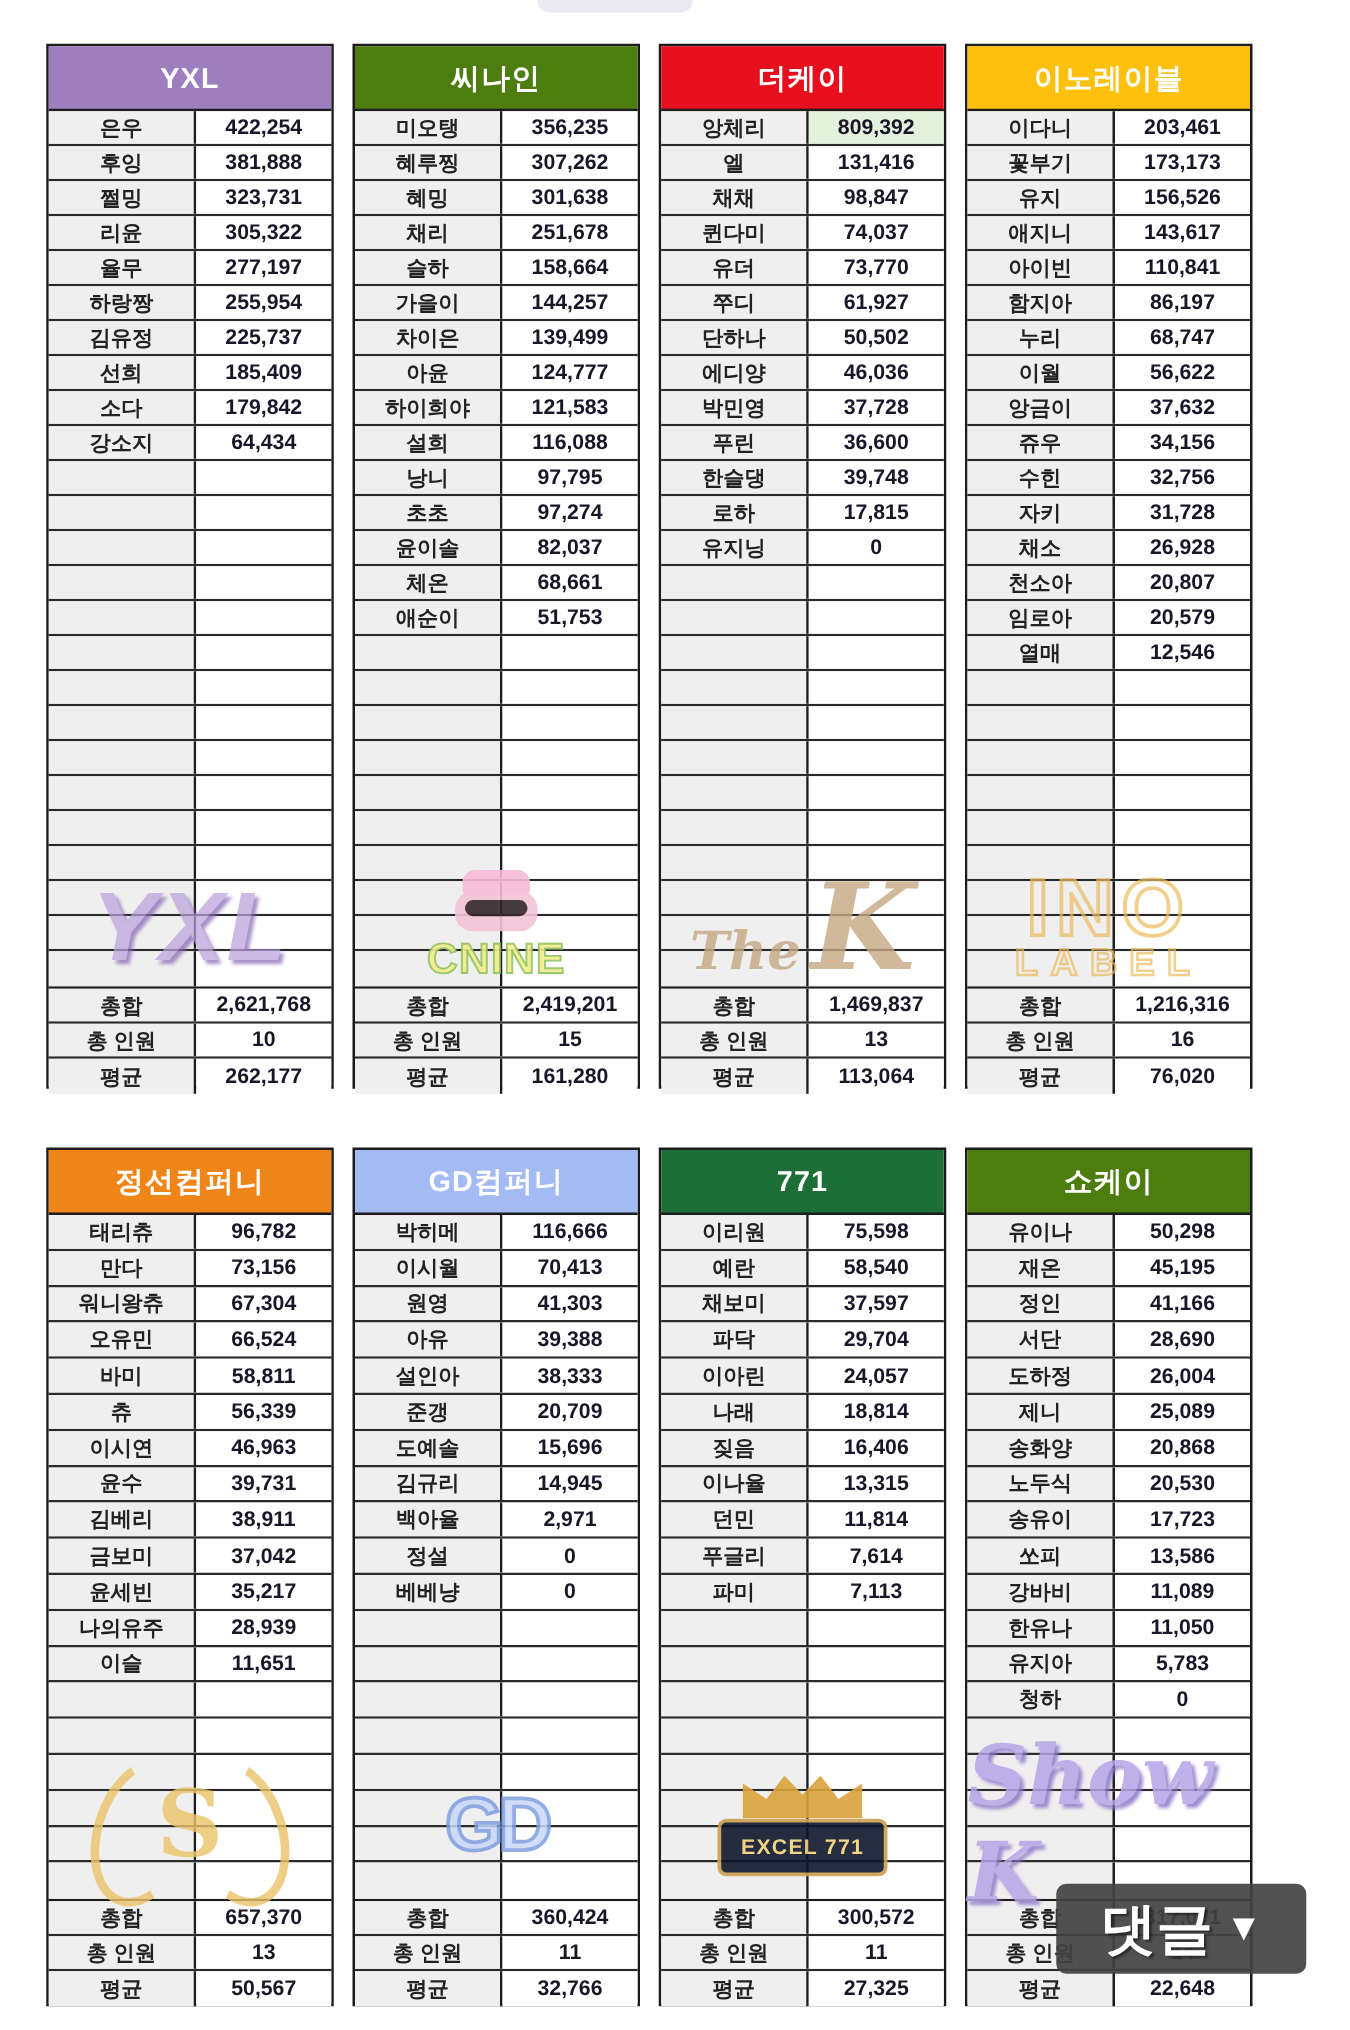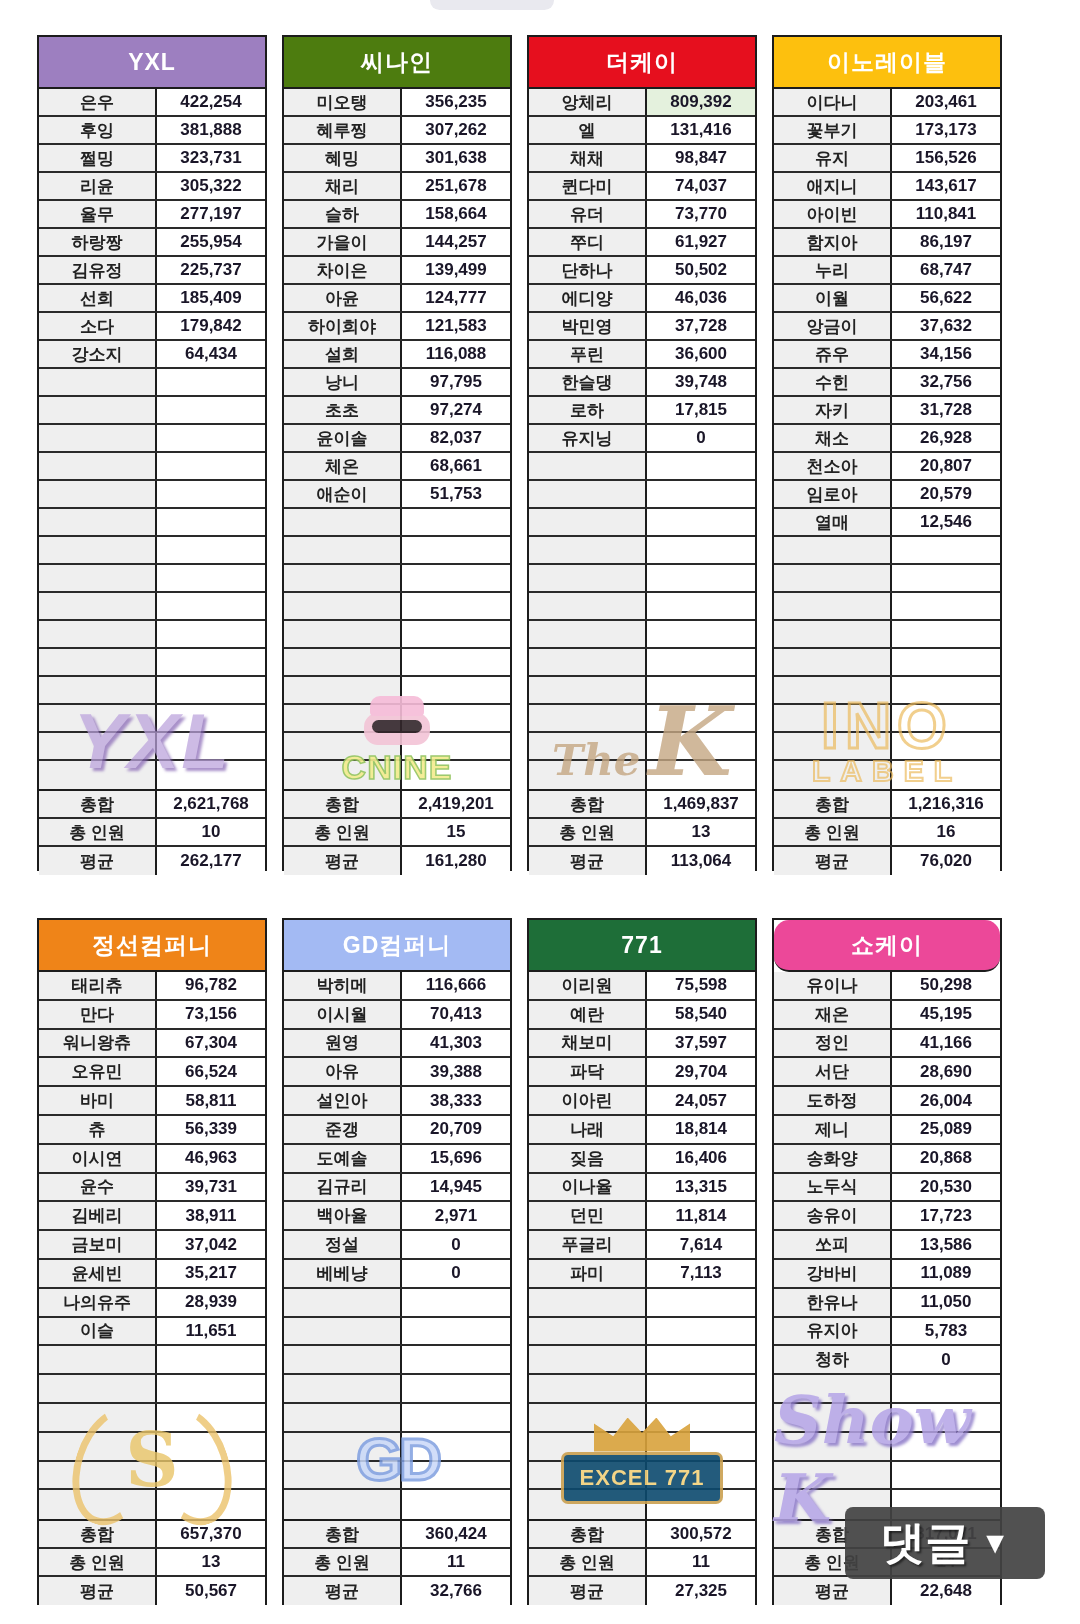--- a/index.html
+++ b/index.html
@@ -49,21 +49,21 @@
   .wm-laurel{position:relative;width:170px;height:120px;opacity:.8;}
   .lr{position:absolute;top:6px;width:64px;height:108px;border:7px solid #ecc36b;border-radius:50%;}
   .lr.l{left:8px;border-right-color:transparent;border-top-color:transparent;transform:rotate(18deg);}
   .lr.r{right:8px;border-left-color:transparent;border-top-color:transparent;transform:rotate(-18deg);}
   .ls{position:absolute;left:0;right:0;top:18px;text-align:center;font-size:74px;font-weight:bold;
       color:#e9c568;font-family:"DejaVu Serif",serif;}
   .wm-gd{font-size:60px;font-weight:800;color:#c9d8f8;-webkit-text-stroke:3px #7f9fe0;opacity:.85;letter-spacing:-4px;}
   .wm-771{display:flex;flex-direction:column;align-items:center;opacity:.9;}
   .crown{width:96px;height:34px;background:#d9a33c;
       clip-path:polygon(0 100%,0 18%,20% 55%,35% 0,50% 45%,65% 0,80% 55%,100% 18%,100% 100%);}
-  .badge{margin-top:3px;background:#0c4a6e;color:#f3d27c;font-size:22px;font-weight:bold;
+  .badge{margin-top:3px;background:#0f172a;color:#f3d27c;font-size:17px;font-weight:bold;
       padding:10px 16px;border-radius:4px;letter-spacing:1px;box-shadow:0 0 0 3px #caa050;}
   .wm-showk{font-size:66px;font-weight:bold;font-style:italic;color:#b5a4e7;opacity:.85;
       font-family:"DejaVu Serif",serif;text-shadow:3px 3px 3px #8d7ac9;}
   
   .cmt{position:absolute;left:845px;top:1507px;width:200px;height:72px;z-index:10;
       background:rgba(66,66,66,.92);border:none;border-radius:8px;cursor:pointer;
       display:flex;align-items:center;justify-content:center;gap:10px;color:#ffffff;}
   .cmt-label{font-size:45px;font-weight:bold;text-shadow:2px 2px 2px rgba(0,0,0,.5);}
   .cmt-tri{font-size:30px;line-height:1;}
 </style>
@@ -869,21 +869,21 @@
           <div class="nc">총 인원</div>
           <div class="vc">11</div>
         </div>
         <div class="srow">
           <div class="nc">평균</div>
           <div class="vc">27,325</div>
         </div>
       </div>
   </section>
   <section class="board bot" style="left:772px">
-    <header class="hd" style="background: #ec4899; border-radius: 15px;">쇼케이</header>
+    <header class="hd" style="background: #4d7c0f;">쇼케이</header>
     <div class="rows">
         <div class="row">
           <div class="nc">유이나</div>
           <div class="vc">50,298</div>
         </div>
         <div class="row">
           <div class="nc">재온</div>
           <div class="vc">45,195</div>
         </div>
         <div class="row">

